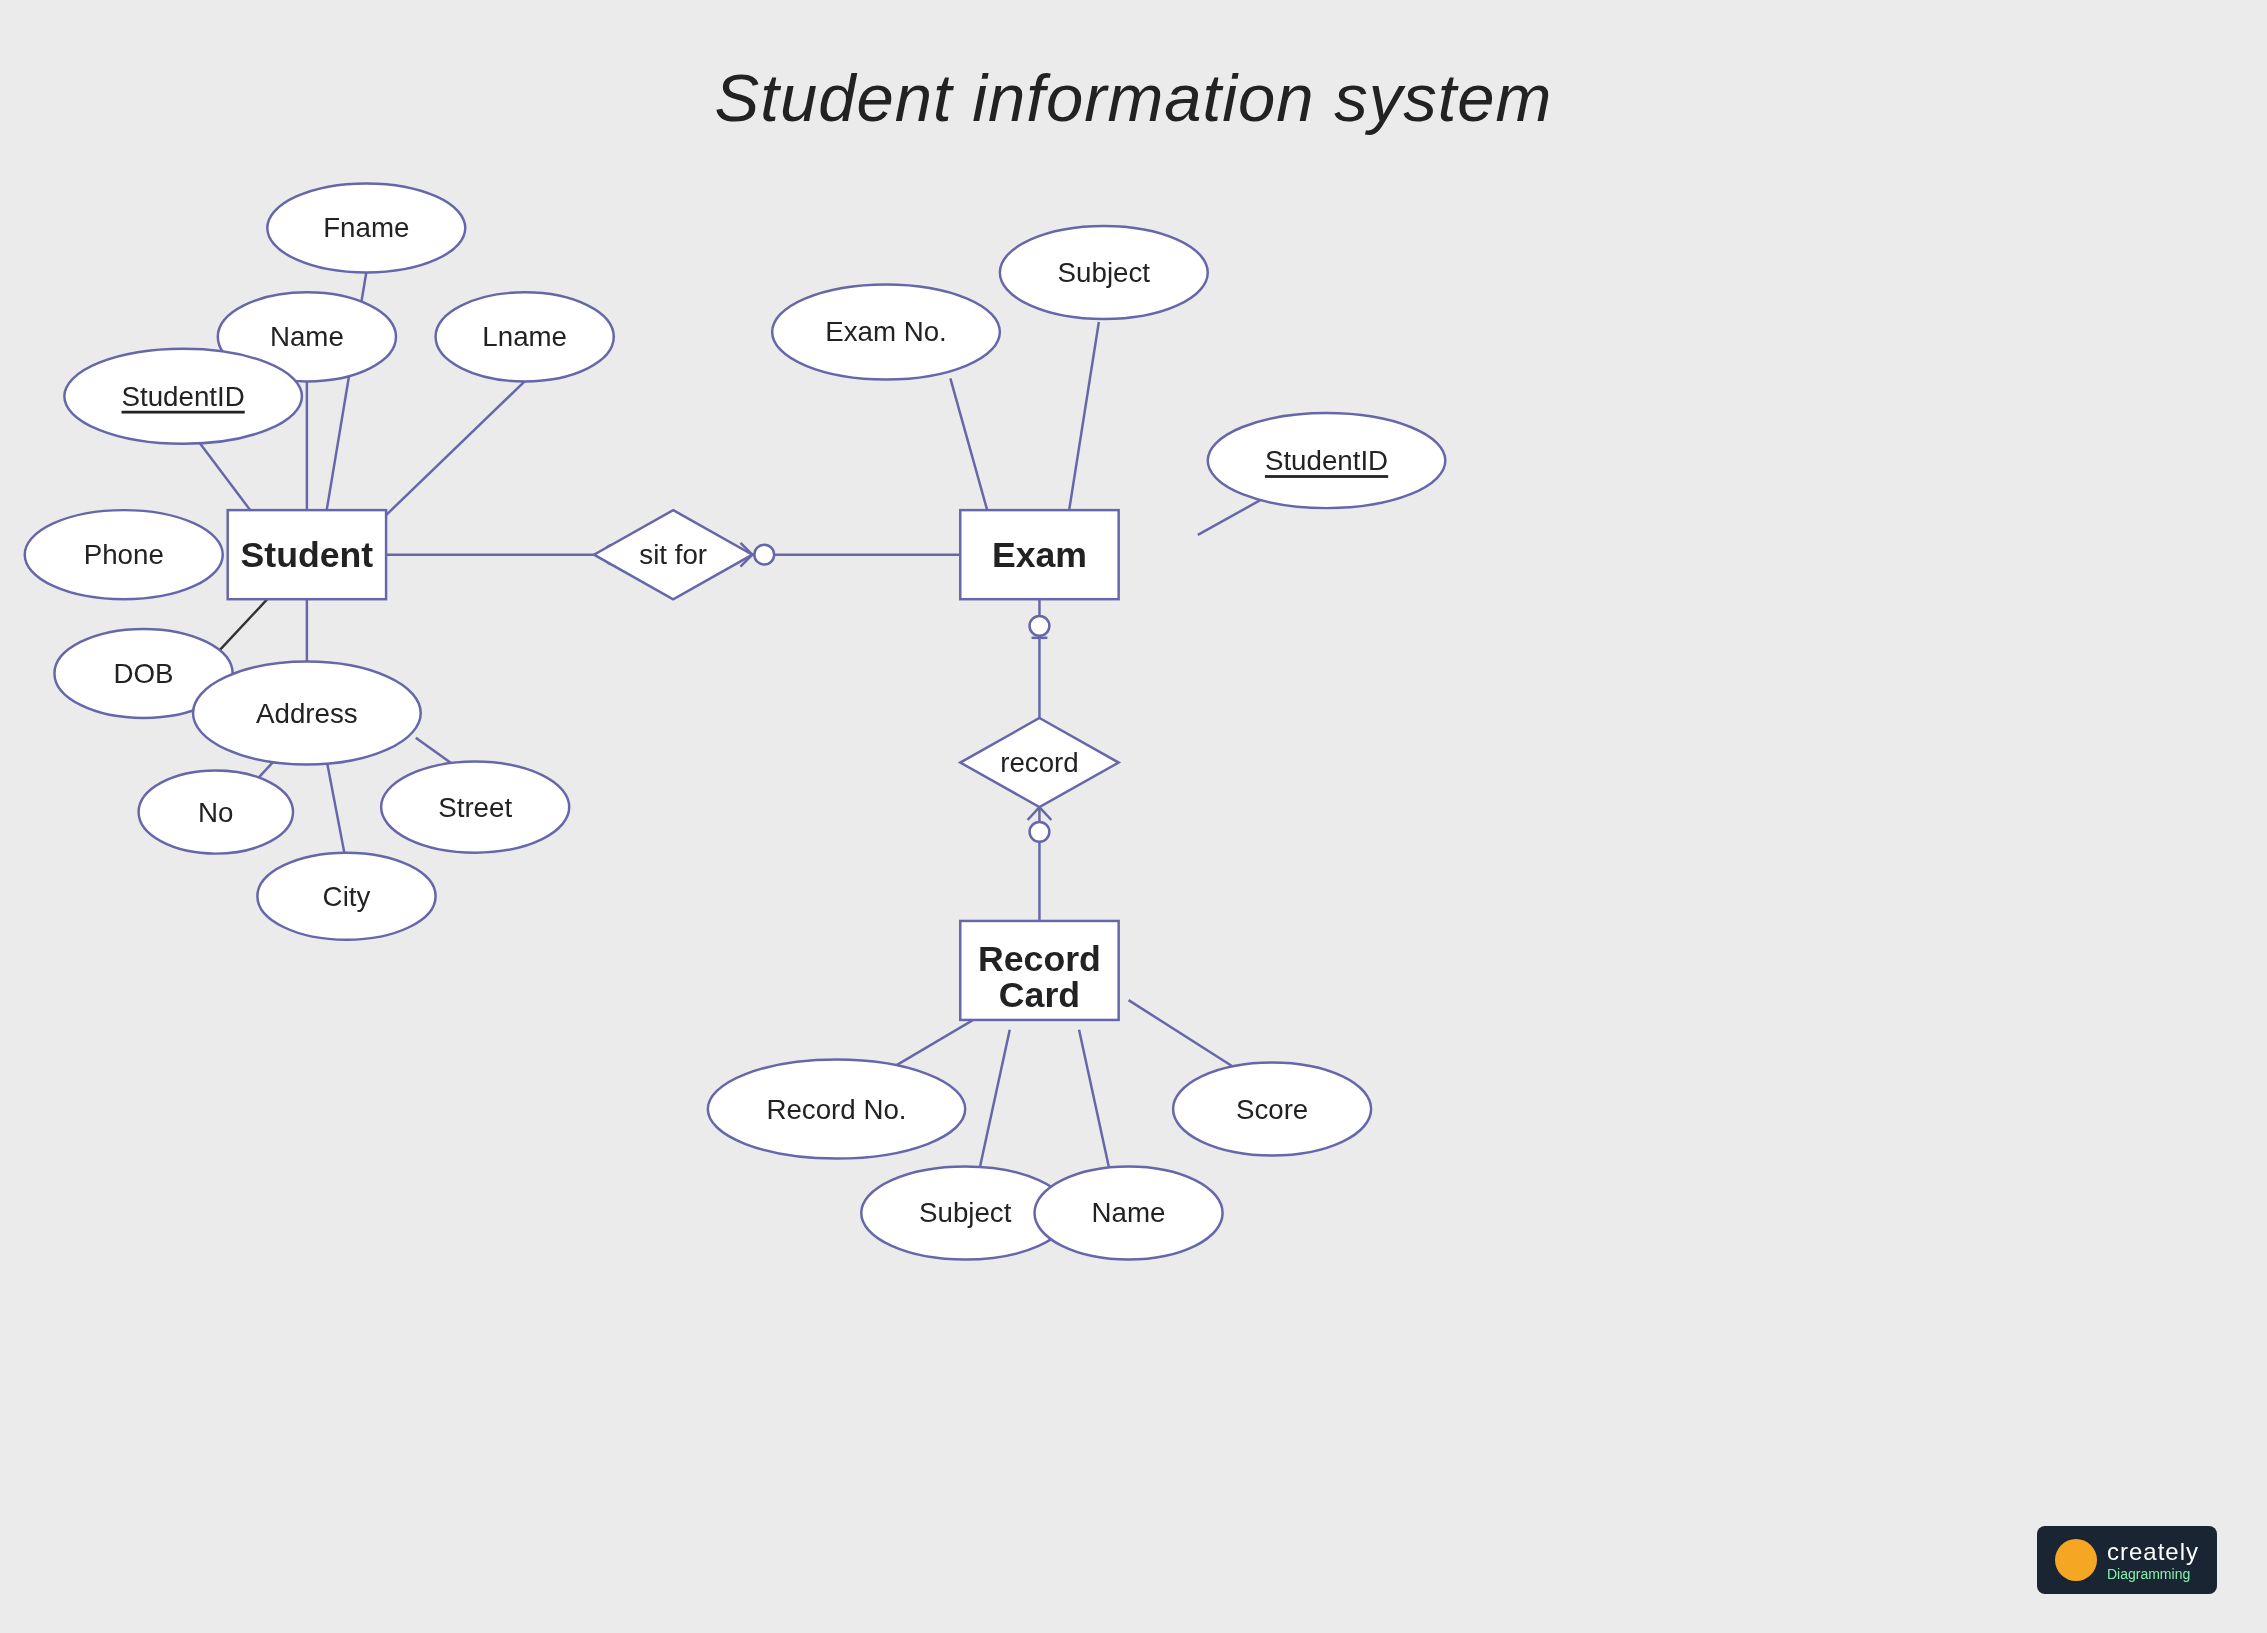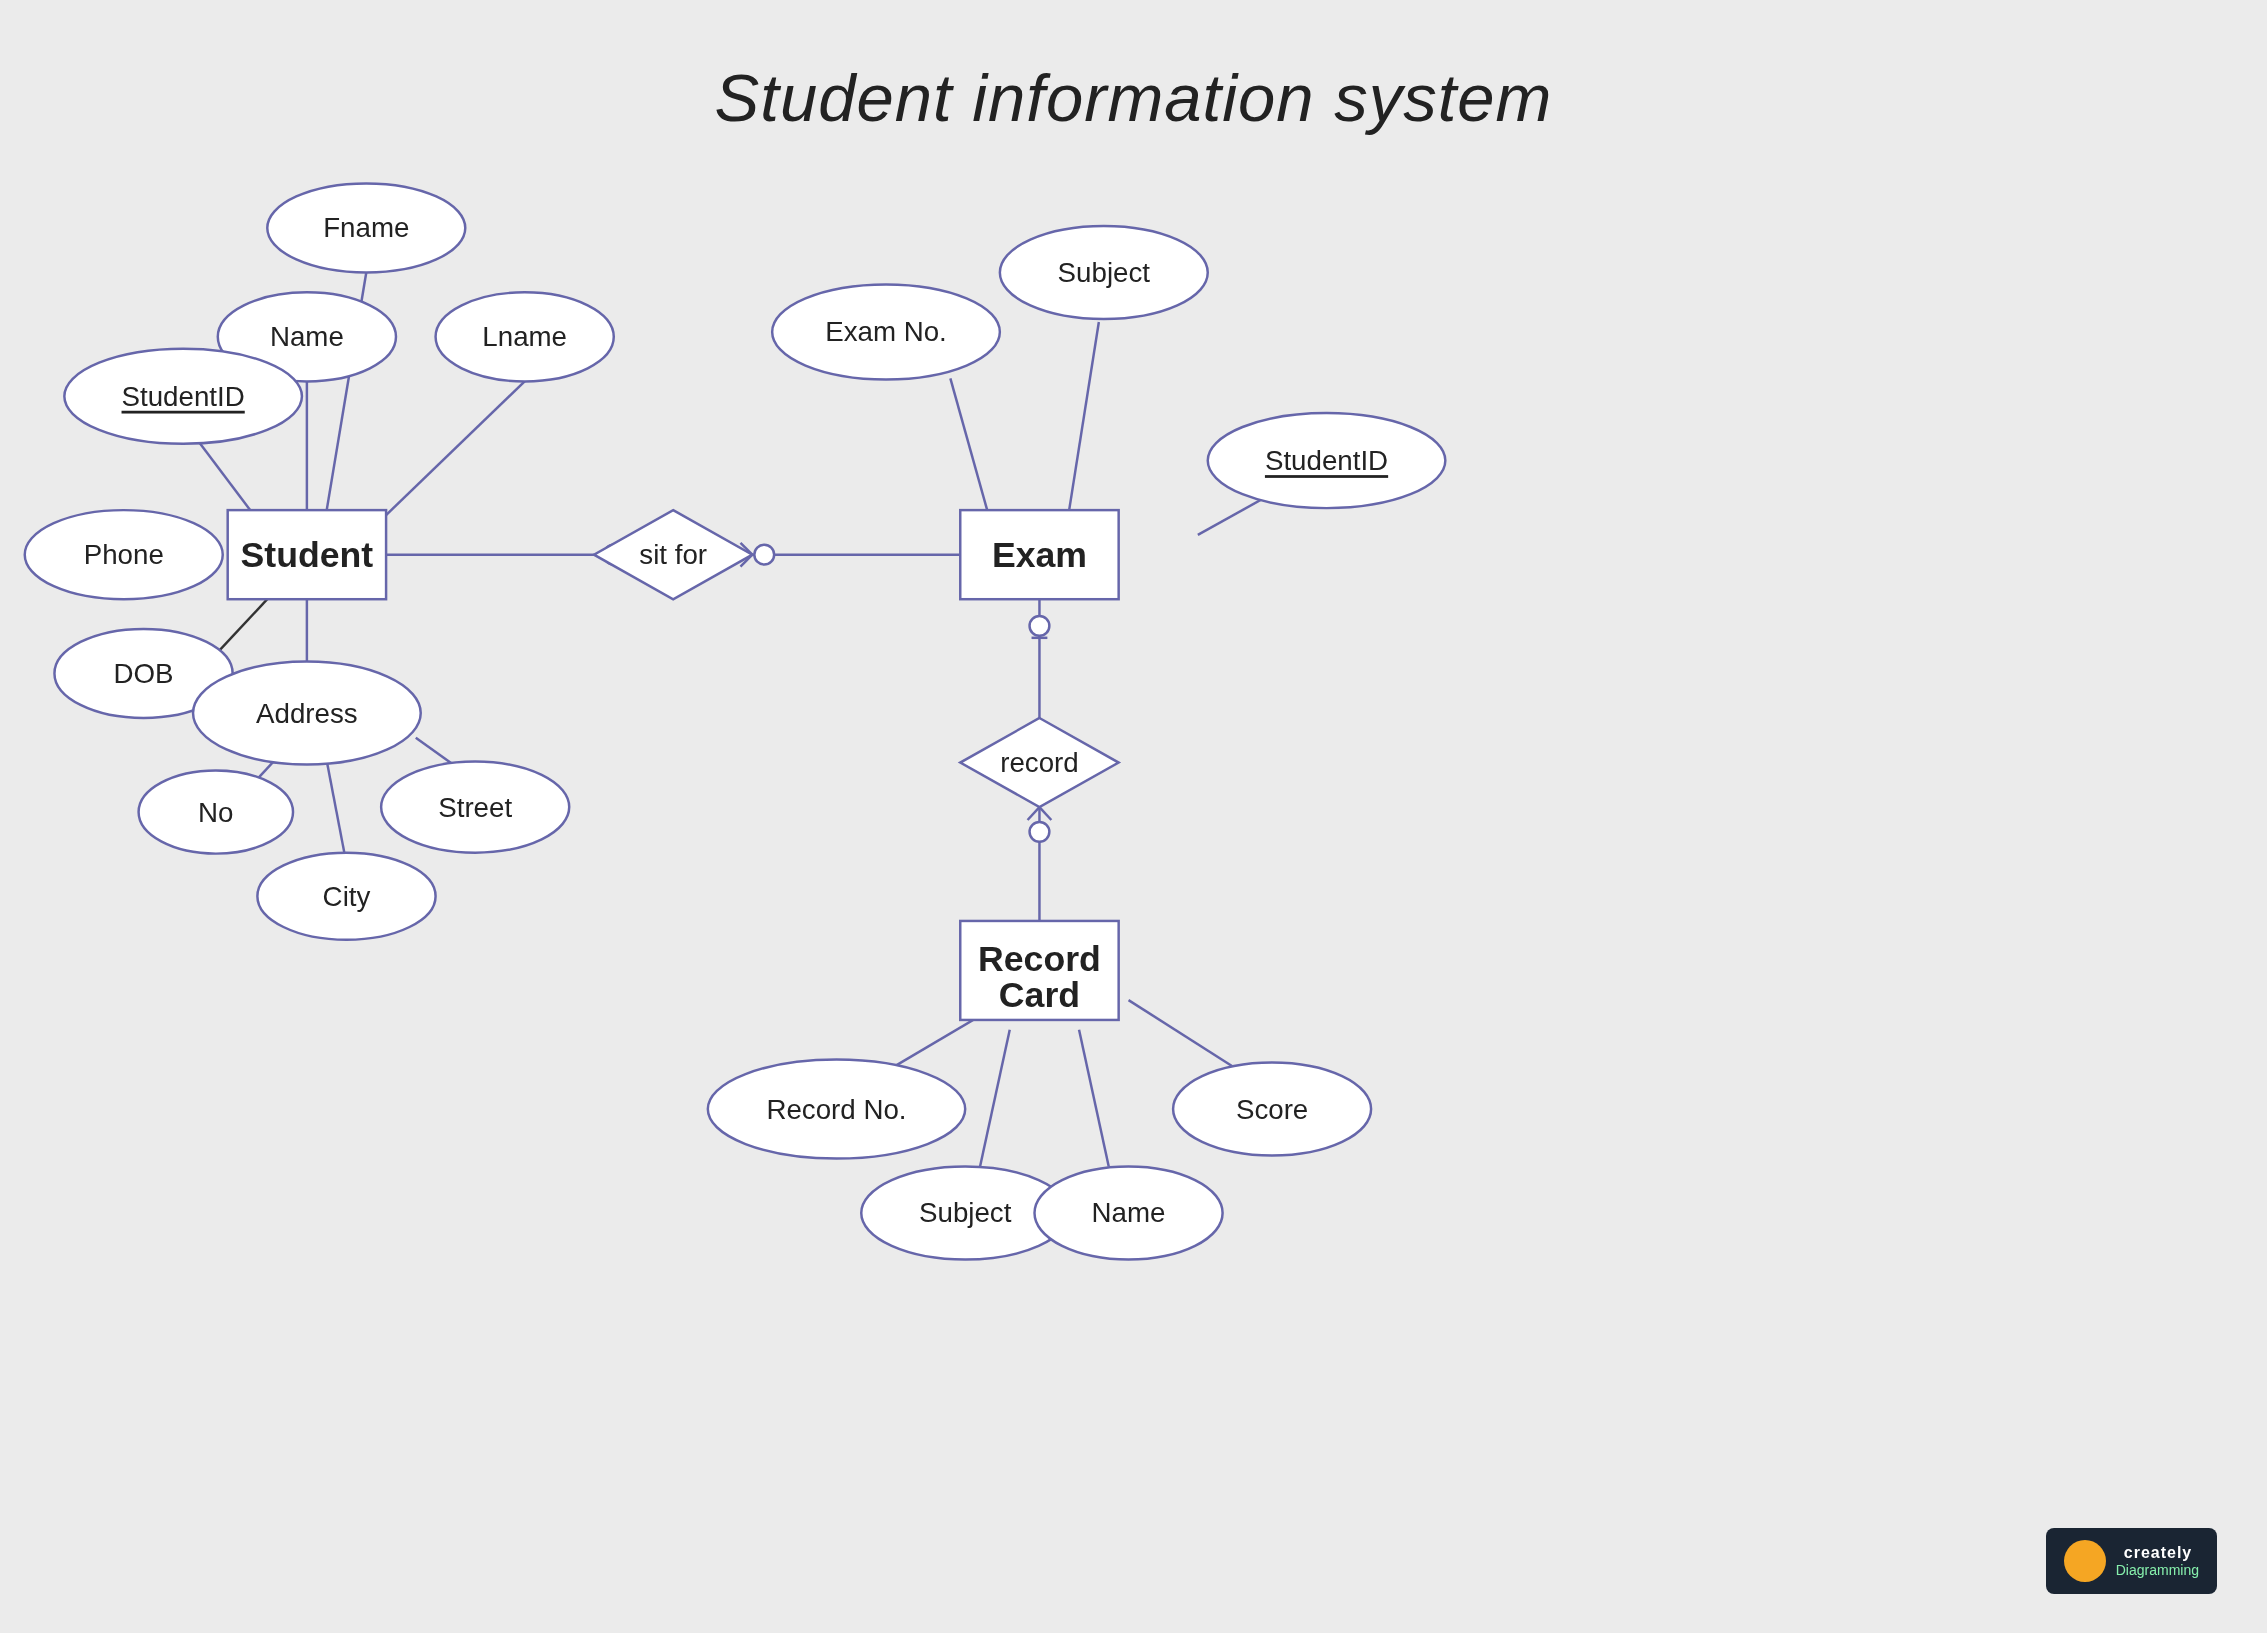--- a/index.html
+++ b/index.html
@@ -216,17 +216,17 @@
 </div>
 
 <div style="position:absolute; bottom:40px; right:50px; display:flex; align-items:center; background:#1a2533; border-radius:8px; padding:12px 18px; gap:10px;">
   <div style="width:42px; height:42px; background:#f5a623; border-radius:50%; display:flex; align-items:center; justify-content:center;">
     <svg width="24" height="32" viewBox="0 0 24 32">
         <path d="M12 2 C8 2 4 7 4 13 C4 18 8 22 12 28 C16 22 20 18 20 13 C20 7 16 2 12 2Z" fill="#1a2533"></path>
         <circle cx="12" cy="13" r="4" fill="#f5a623"></circle>
       </svg>
   </div>
   <div>
-    <div style="color:white; font-size:16px; font-weight:bold; letter-spacing:1px;margin-left:8px;">creately</div>
+    <div style="color:white; font-size:24px; font-weight:normal; letter-spacing:1px;">creately</div>
     <div style="color:#86efac; font-size:14px;">Diagramming</div>
   </div>
 </div>
 
 
 </body></html>

